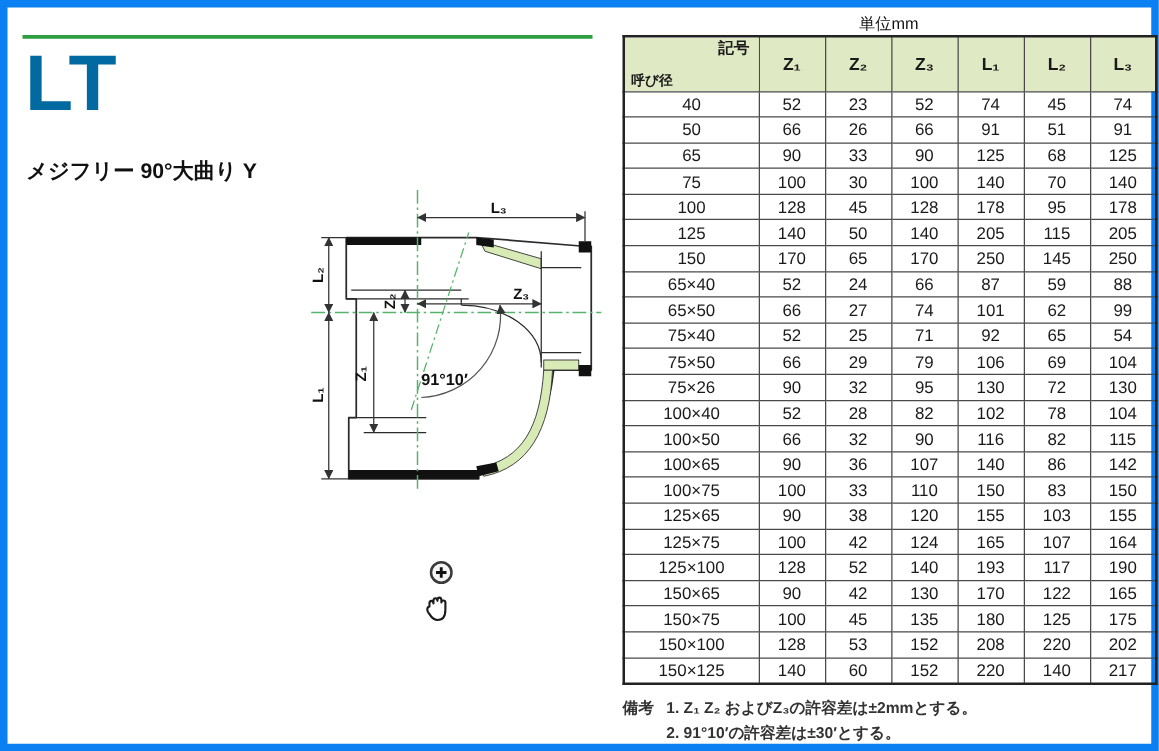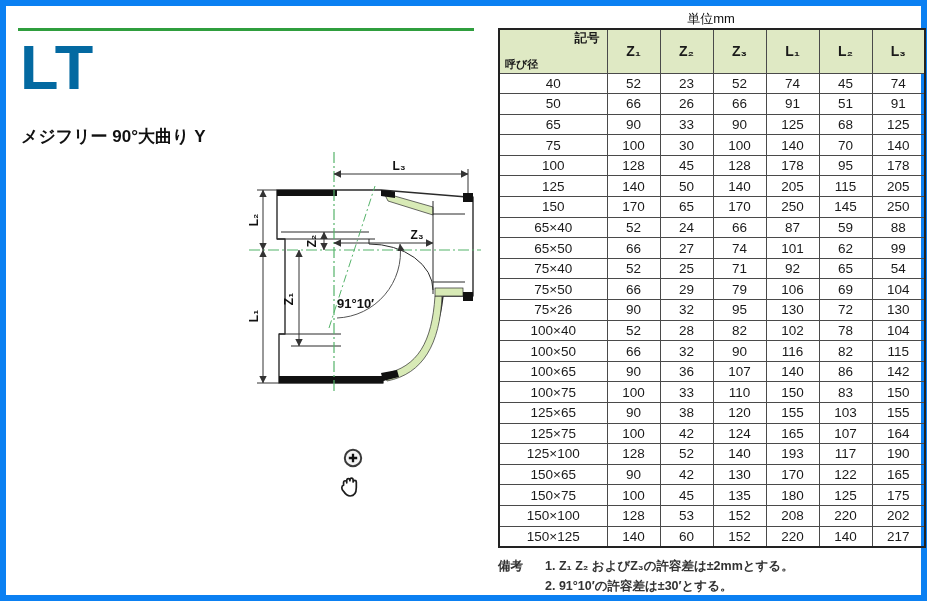--- a/index.html
+++ b/index.html
@@ -39,21 +39,21 @@
   th.corner {
     position:relative;
     background-image:linear-gradient(to bottom right,
       rgba(0,0,0,0) calc(50% - 0.8px), #444 calc(50% - 0.8px),
       #444 calc(50% + 0.8px), rgba(0,0,0,0) calc(50% + 0.8px));
     background-color:#dfe9c4;
   }
   th.corner .corner-top { position:absolute; top:0px; right:7px; font-size:12.5px; }
   th.corner .corner-bottom { position:absolute; bottom:1px; left:5px; font-size:11px; }
 
-  .notes { position:absolute; left:492px; top:550px; font-size:12.5px; font-weight:bold; color:#333; display:flex; gap:22px; line-height:1.6; }
+  .notes { position:absolute; left:492px; top:550px; font-size:12.5px; font-weight:bold; color:#333; display:flex; gap:10px; line-height:1.6; }
   .notes .note-lines div { white-space:nowrap; }
 </style>
 </head>
 <body>
 
 <div class="page">
 
   <div class="green-rule"></div>
   <div class="product-code">LT</div>
   <div class="product-subtitle">メジフリー 90°大曲り Y</div>

